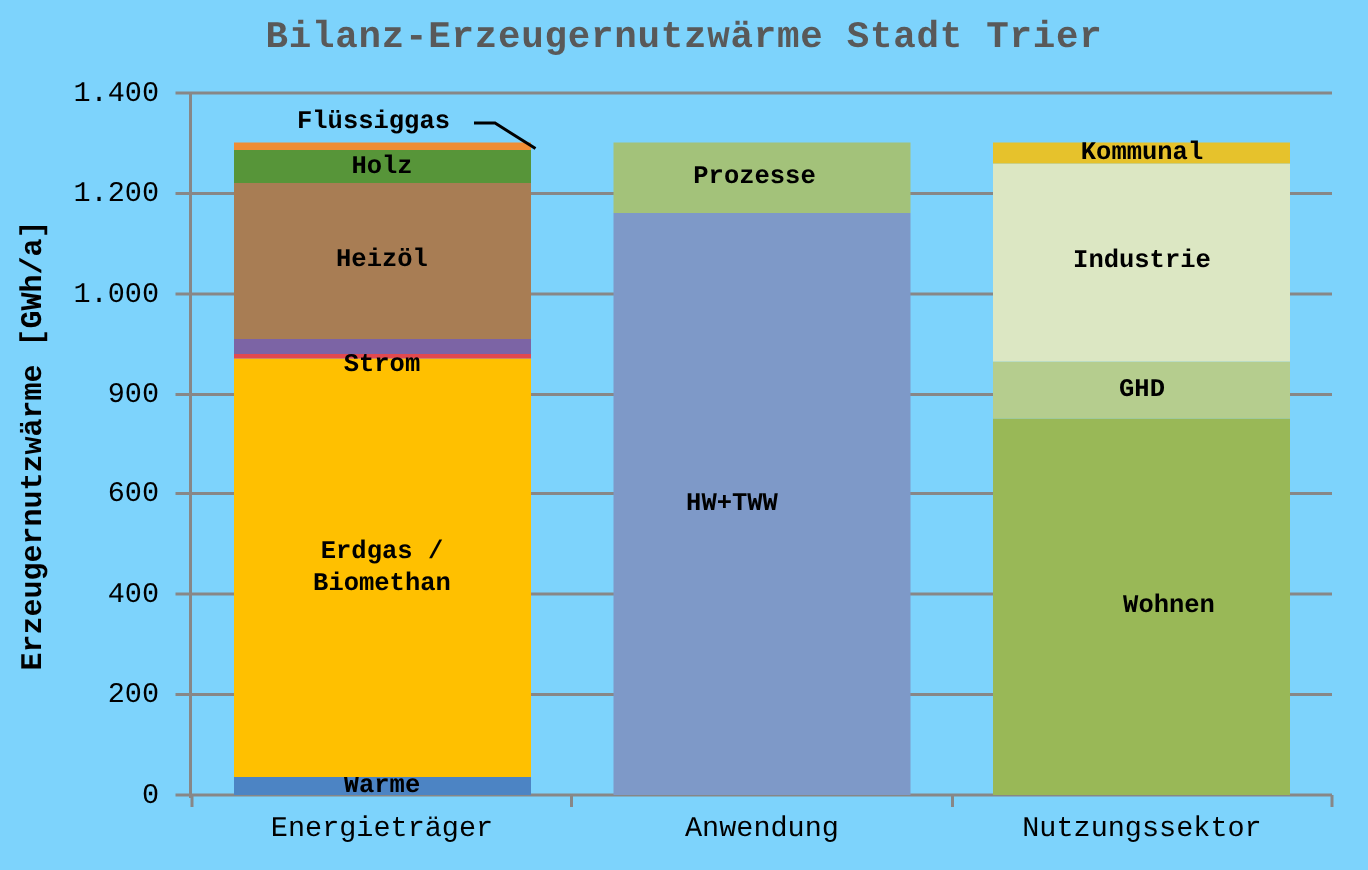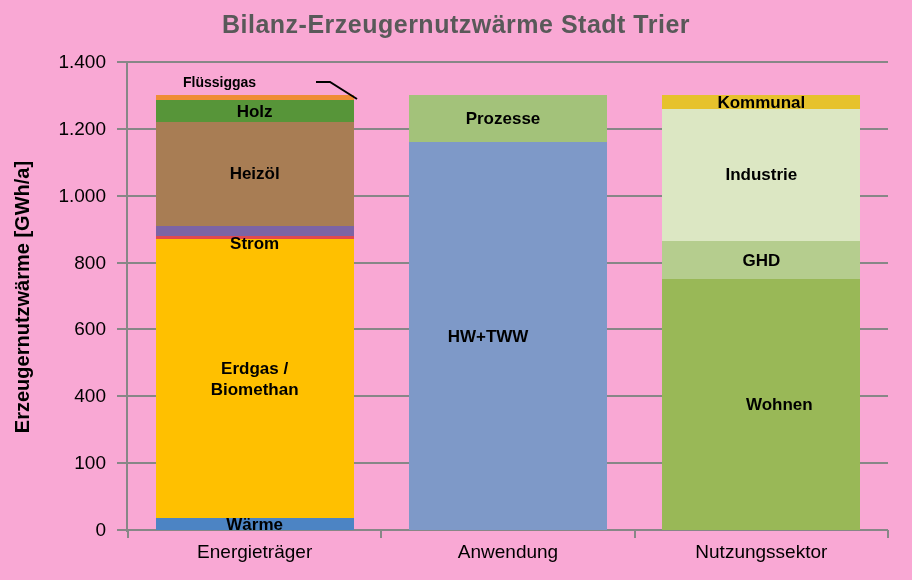--- a/index.html
+++ b/index.html
@@ -1,18 +1,18 @@
 <!DOCTYPE html>
 <html><head>
 <meta charset="utf-8">
 <style>
   html,body{margin:0;padding:0;background:#fff;}
   #stage{
-    position:relative;width:912px;height:580px;background:#f9a8d4;
-    font-family:Liberation Sans, sans-serif;overflow:hidden;
+    position:relative;width:912px;height:580px;background:#7dd3fc;
+    font-family:Liberation Mono, monospace;overflow:hidden;
   }
   .chart-title{
     position:absolute;left:0;top:10px;width:912px;text-align:center;
     font-size:25px;font-weight:bold;color:#595959;letter-spacing:0.5px;
   }
   .y-axis-title{
     position:absolute;left:-156px;top:284px;width:360px;height:26px;
     transform:rotate(-90deg);transform-origin:center;
     text-align:center;font-size:20px;font-weight:bold;color:#000;
   }
@@ -29,46 +29,46 @@
   .segment-label{
     position:absolute;text-align:center;font-size:17px;font-weight:bold;
     color:#000;white-space:pre-line;line-height:21px;pointer-events:none;
   }
   .category-label{
     position:absolute;top:478px;height:24px;line-height:24px;
     text-align:center;font-size:19px;color:#000;
   }
   .callout-label{
     position:absolute;left:55px;top:9px;width:132px;height:22px;line-height:22px;
-    text-align:left;font-size:14px;font-weight:bold;color:#000;
+    text-align:center;font-size:17px;font-weight:bold;color:#000;
   }
   .callout-svg{position:absolute;left:182px;top:8px;}
 </style>
 </head>
 <body>
 
 <div id="stage">
   <div class="chart-title">Bilanz-Erzeugernutzwärme Stadt Trier</div>
   <div class="y-axis-title">Erzeugernutzwärme [GWh/a]</div>
   <div id="plot">
       <div class="gridline" style="top: 467px;"></div>
       <div class="y-tick" style="top: 467px;"></div>
       <div class="y-tick-label" style="top: 457px;">0</div>
       <div class="gridline" style="top: 400.143px;"></div>
       <div class="y-tick" style="top: 400.143px;"></div>
-      <div class="y-tick-label" style="top: 390.143px;">100</div>
+      <div class="y-tick-label" style="top: 390.143px;">200</div>
       <div class="gridline" style="top: 333.286px;"></div>
       <div class="y-tick" style="top: 333.286px;"></div>
       <div class="y-tick-label" style="top: 323.286px;">400</div>
       <div class="gridline" style="top: 266.429px;"></div>
       <div class="y-tick" style="top: 266.429px;"></div>
       <div class="y-tick-label" style="top: 256.429px;">600</div>
       <div class="gridline" style="top: 199.571px;"></div>
       <div class="y-tick" style="top: 199.571px;"></div>
-      <div class="y-tick-label" style="top: 189.571px;">800</div>
+      <div class="y-tick-label" style="top: 189.571px;">900</div>
       <div class="gridline" style="top: 132.714px;"></div>
       <div class="y-tick" style="top: 132.714px;"></div>
       <div class="y-tick-label" style="top: 122.714px;">1.000</div>
       <div class="gridline" style="top: 65.8571px;"></div>
       <div class="y-tick" style="top: 65.8571px;"></div>
       <div class="y-tick-label" style="top: 55.8571px;">1.200</div>
       <div class="gridline" style="top: -1px;"></div>
       <div class="y-tick" style="top: -1px;"></div>
       <div class="y-tick-label" style="top: -11px;">1.400</div>
       <div class="y-axis-line"></div>

